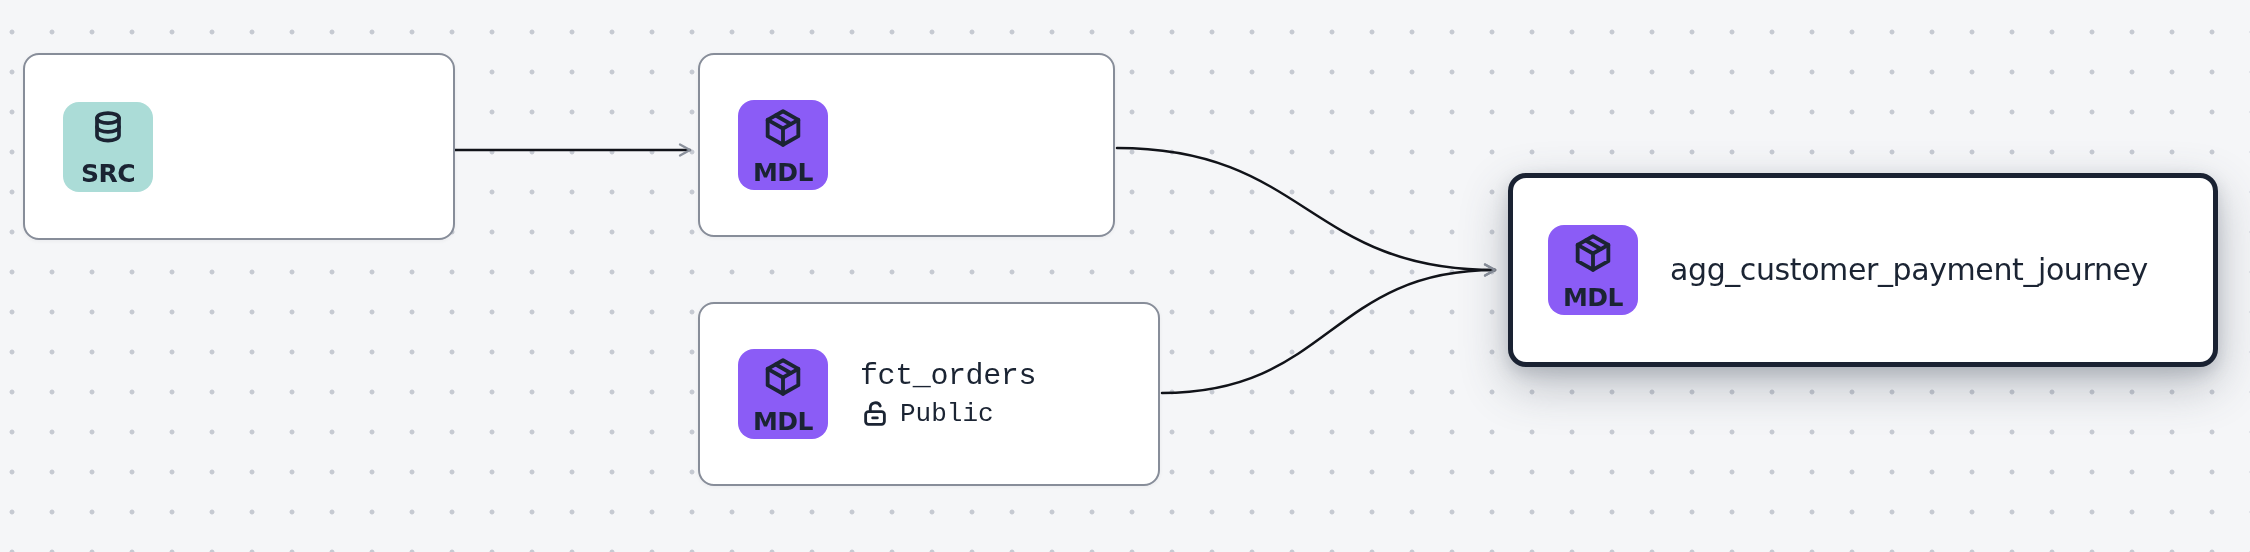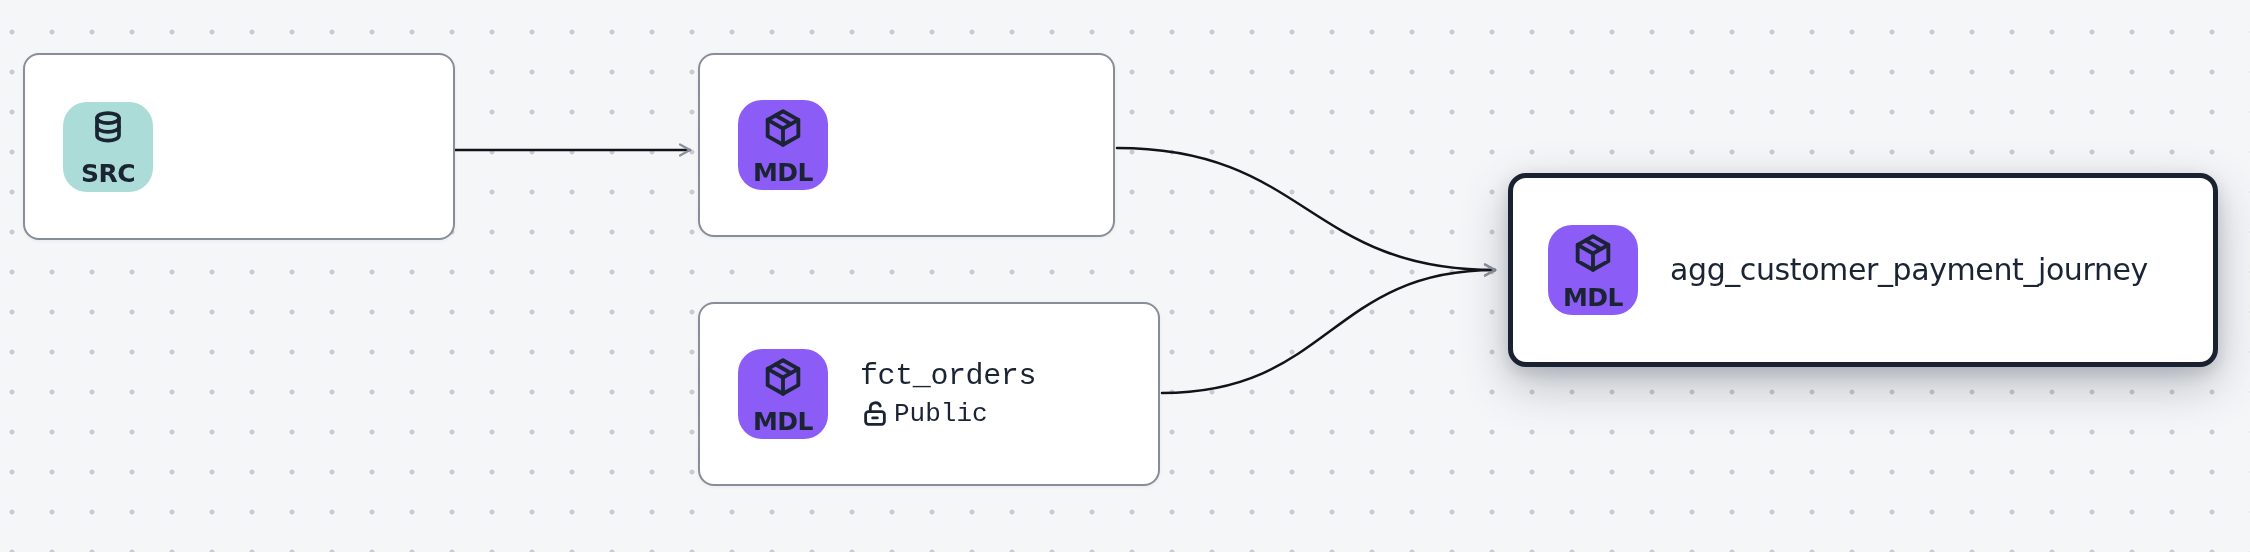--- a/index.html
+++ b/index.html
@@ -53,21 +53,21 @@
   }
   #node-stripe-payment { left: 23px;   top: 53px;  width: 432px; height: 187px; }
   #node-stg-payments   { left: 698px;  top: 53px;  width: 417px; height: 184px; }
   #node-fct-orders     { left: 698px;  top: 302px; width: 462px; height: 184px; }
   #node-agg-journey    { left: 1508px; top: 173px; width: 710px; height: 194px; }
 
   .badge {
     flex: 0 0 auto;
     width: 90px;
     height: 90px;
-    border-radius: 24px;
+    border-radius: 16px;
     display: flex;
     flex-direction: column;
     align-items: center;
     justify-content: center;
     gap: 9px;
   }
   .badge.src { background: #abdcd7; }
   .badge.mdl { background: #8b5cf6; }
   .badge svg { display: block; }
   .badge-label {
@@ -87,21 +87,21 @@
   }
   .text-col {
     display: flex;
     flex-direction: column;
     gap: 6px;
     font-family: Liberation Mono, monospace;
   }
   .access-row {
     display: flex;
     align-items: center;
-    gap: 4px;
+    gap: 10px;
     color: #1b2433;
   }
   .access-label {
     font-size: 26px;
     font-weight: 400;
     color: #1b2433;
     line-height: 1;
   }
   .glyph { stroke: #1b2433; fill: none; stroke-linecap: round; stroke-linejoin: round; }
 </style>

